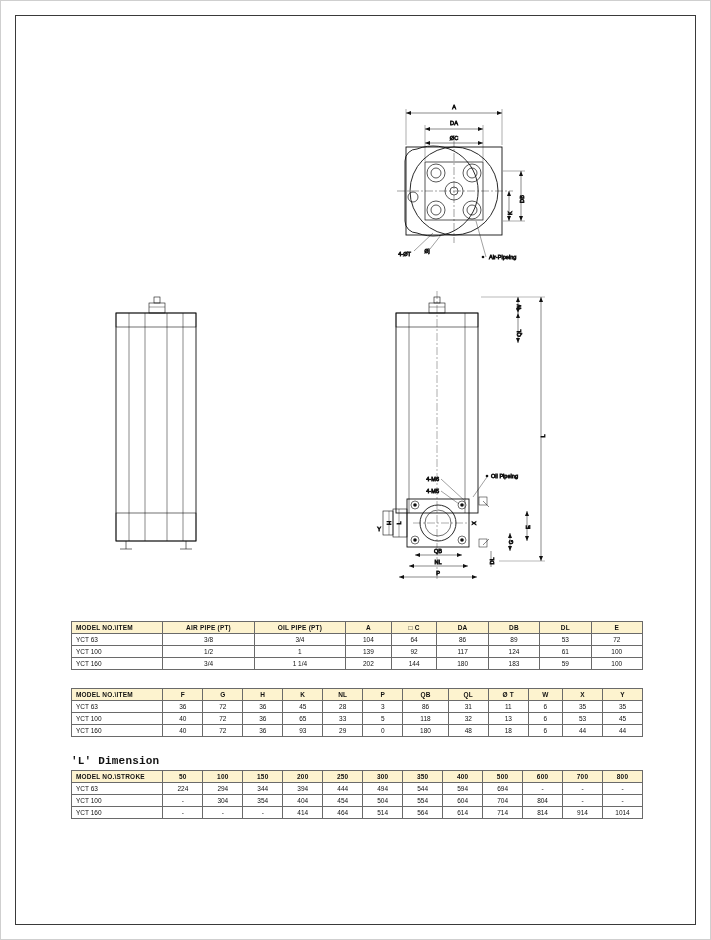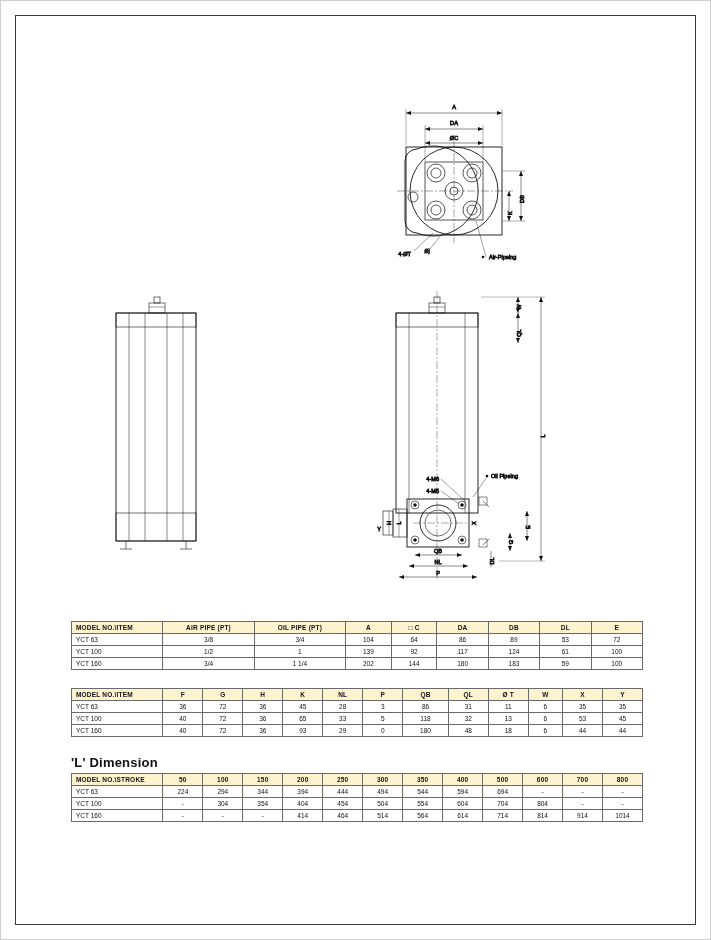--- a/index.html
+++ b/index.html
@@ -53,25 +53,26 @@
     font-weight:bold;
     letter-spacing:.2px;
   }
   table.spec tbody td:first-child,
   table.spec thead th:first-child{
     text-align:left;
     padding-left:4px;
   }
   .tbl-gap{height:18px;}
   .sec-title{
-    font-size:13px;
+    font-size:11px;
     font-weight:bold;
     color:#111;
     margin:0 0 3px 0;
     letter-spacing:.2px;
+    font-family:Liberation Mono, monospace;
   }
   .lbl{font-size:5.6px;fill:#111;}
   .lbl-s{font-size:5px;fill:#111;}
   text{font-family:"Liberation Sans", sans-serif;}
 </style>
 </head>
 <body>
 
 <div class="page">
   <div class="sheet-border"></div>

